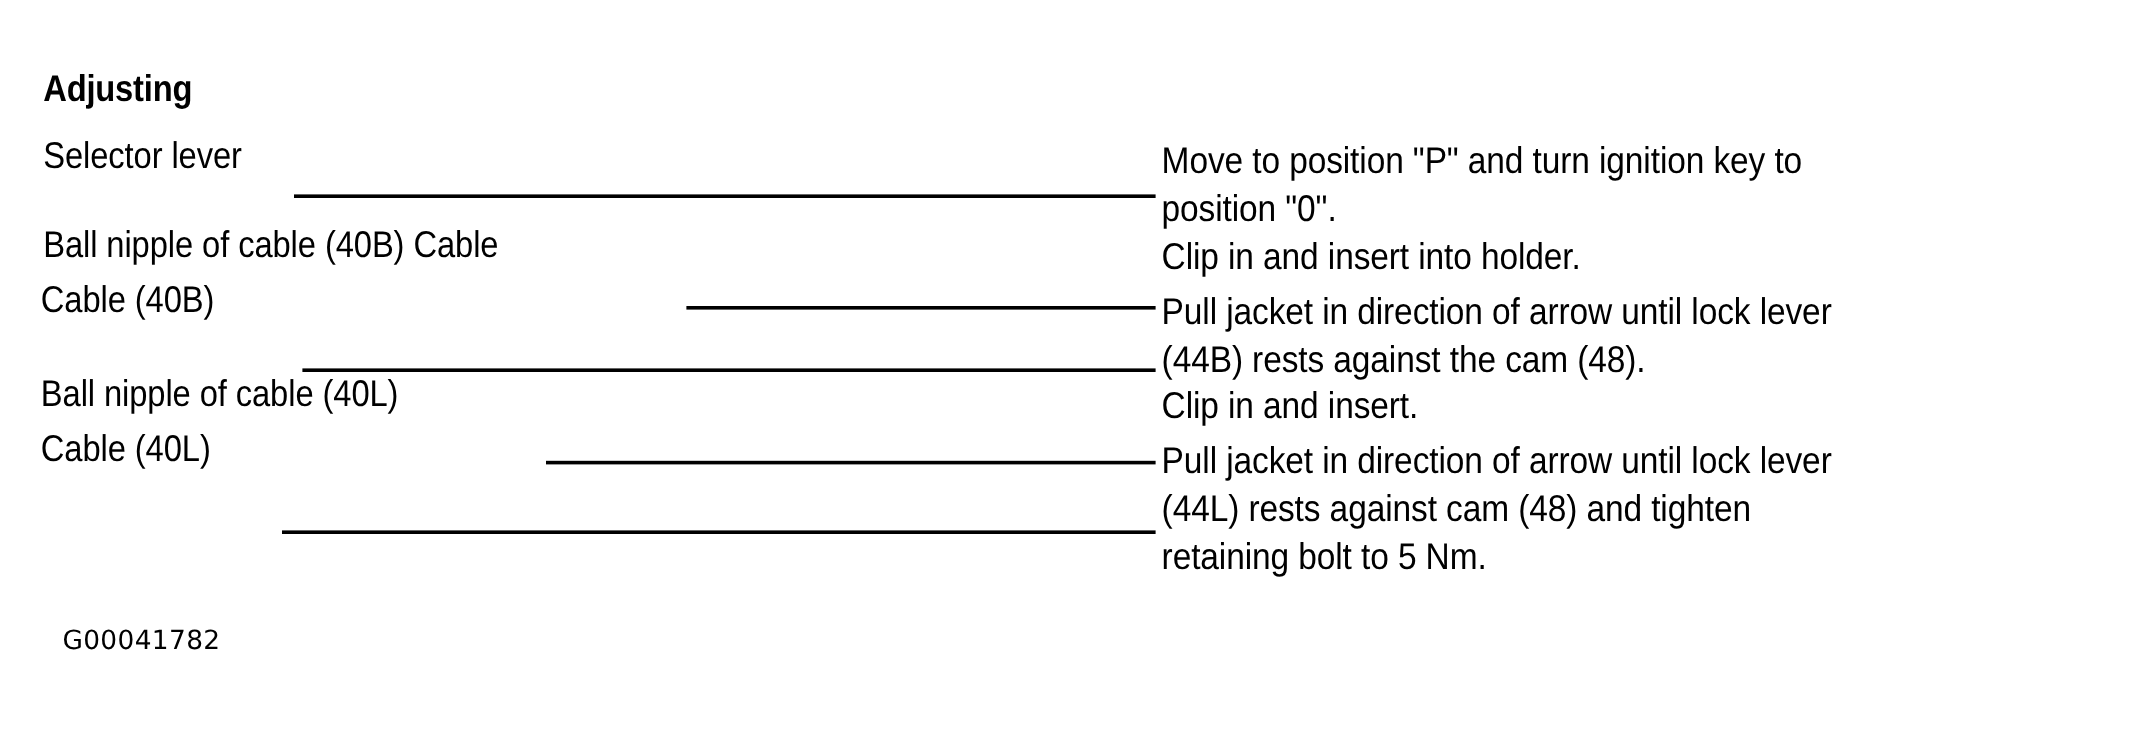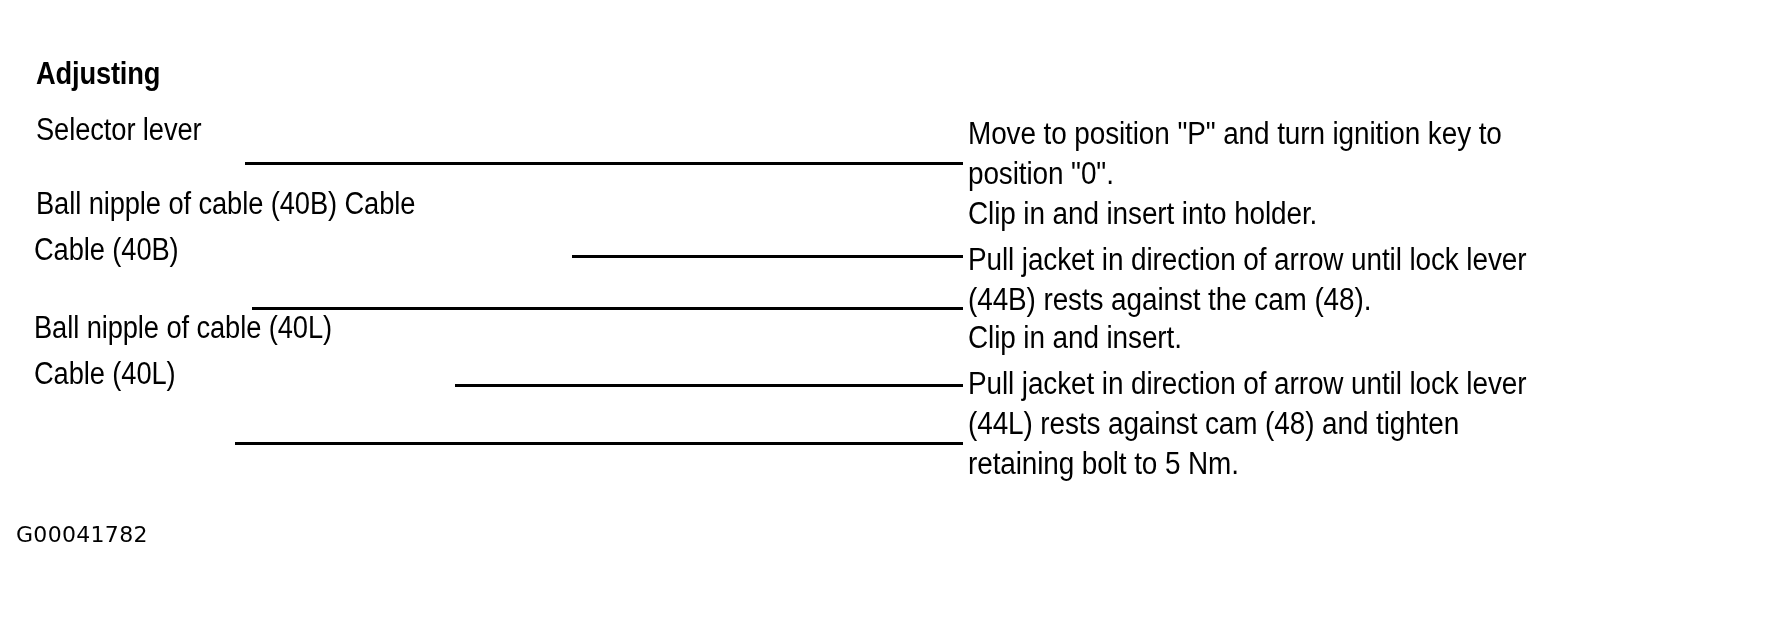--- a/index.html
+++ b/index.html
@@ -61,21 +61,21 @@
     line-height: 40px;
     letter-spacing: -0.1px;
     transform: scaleX(0.9);
     transform-origin: left top;
   }
   .instruction span { display: block; white-space: nowrap; }
 
   
   .ref-code {
     position: absolute;
-    left: 16px;
+    left: 52px;
     top: 524px;
     font-size: 22px;
     line-height: 1;
     letter-spacing: 0.3px;
     font-family: "DejaVu Sans", sans-serif;
     white-space: nowrap;
   }
 </style>
 </head>
 <body>

